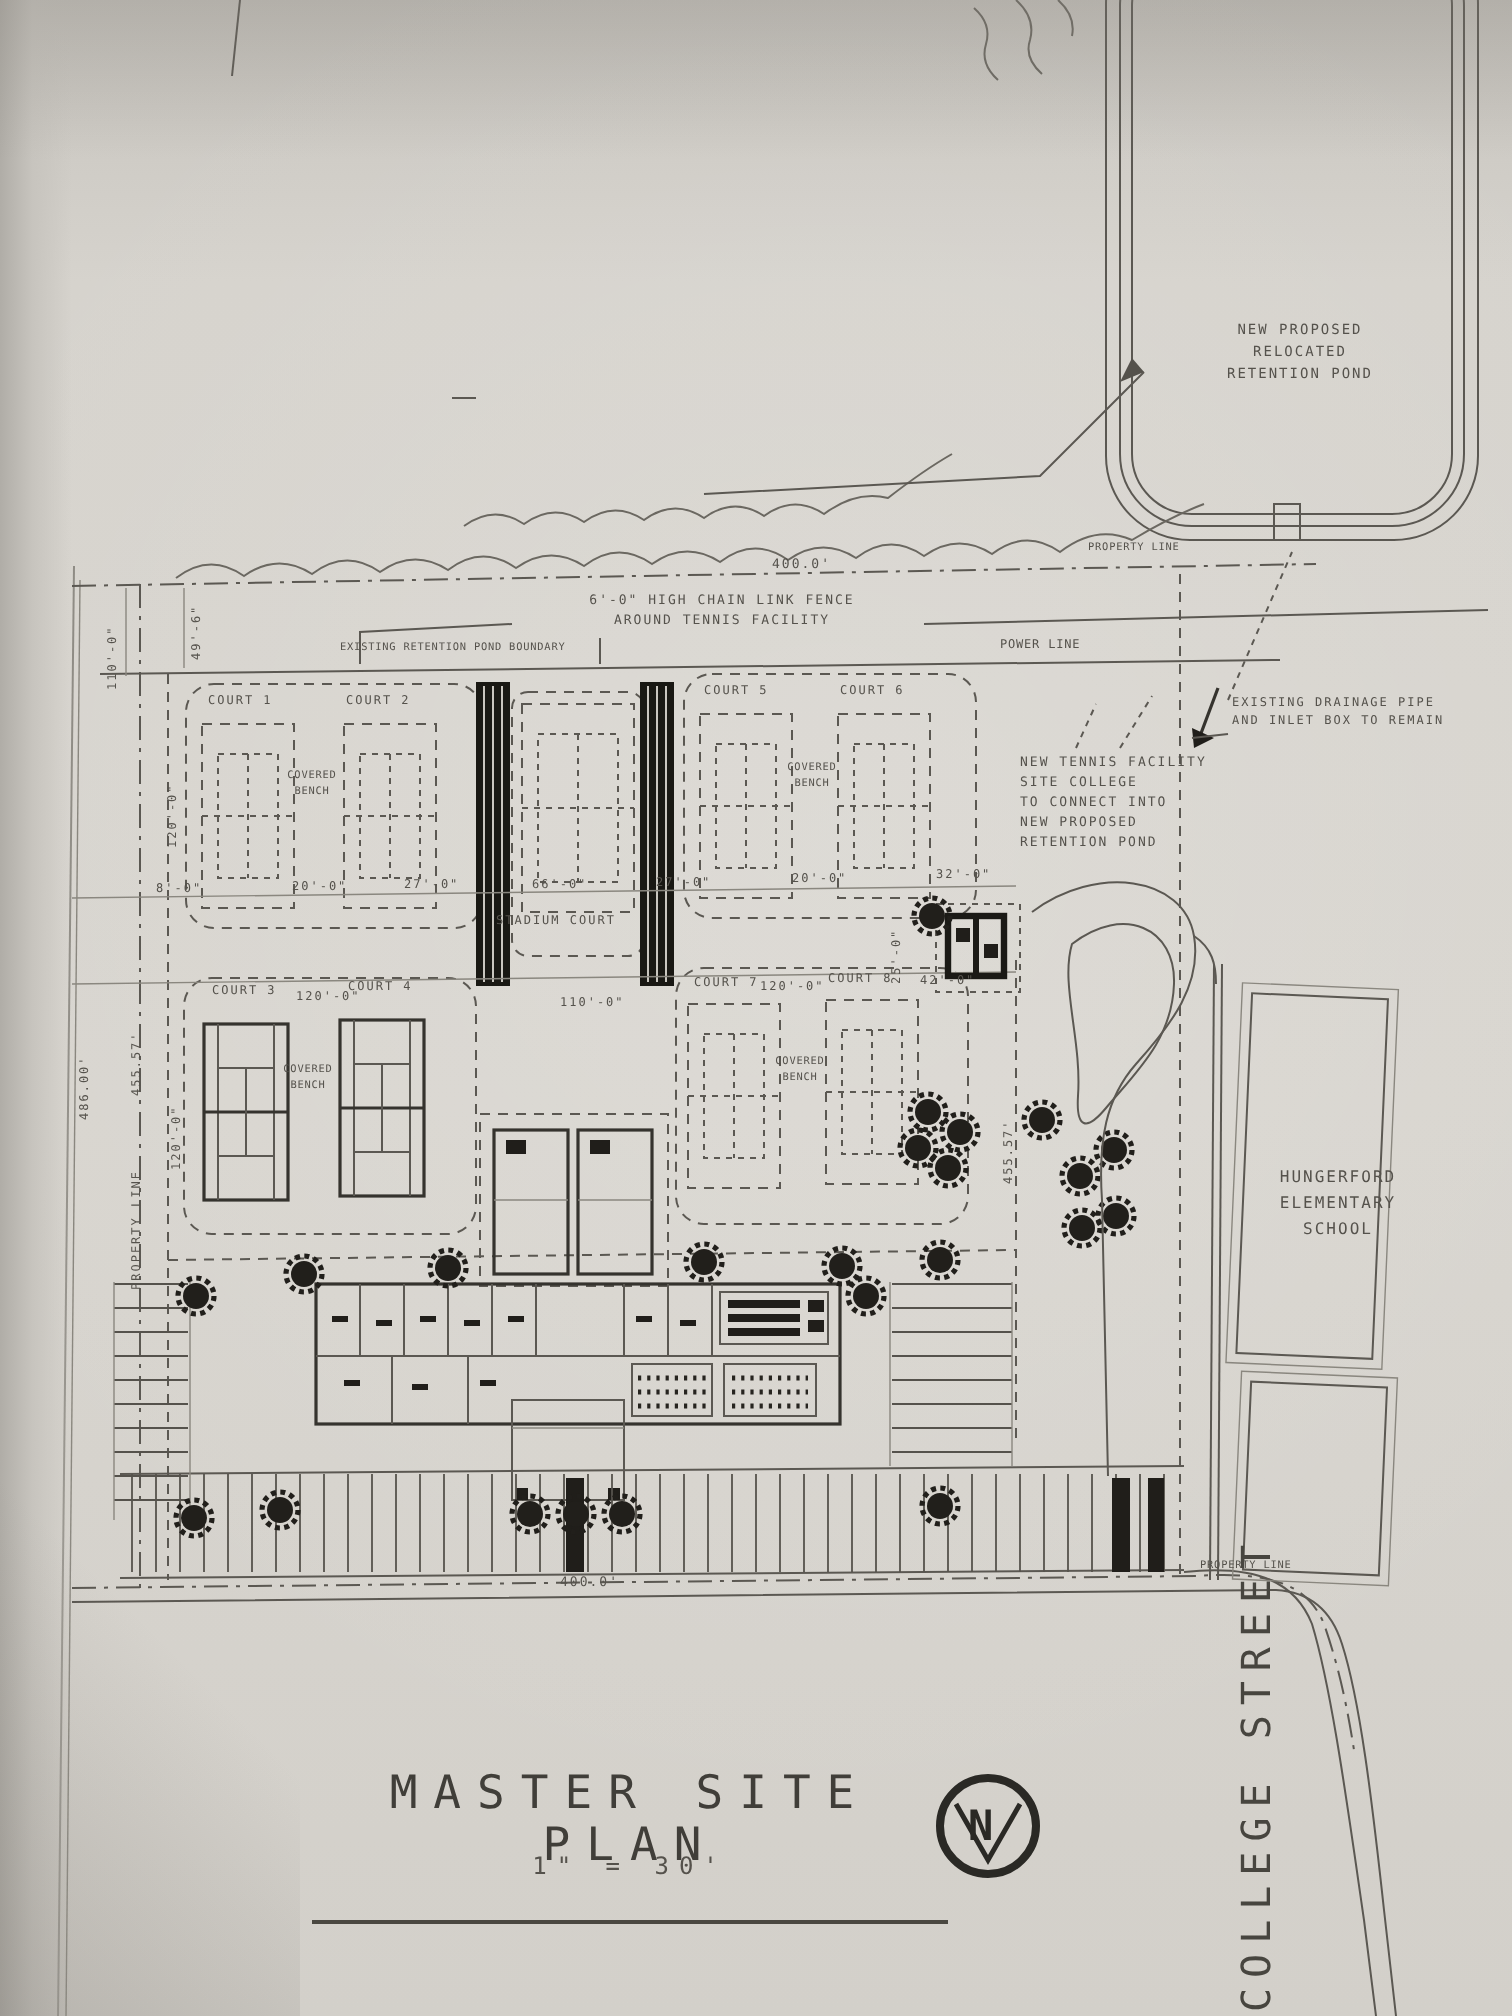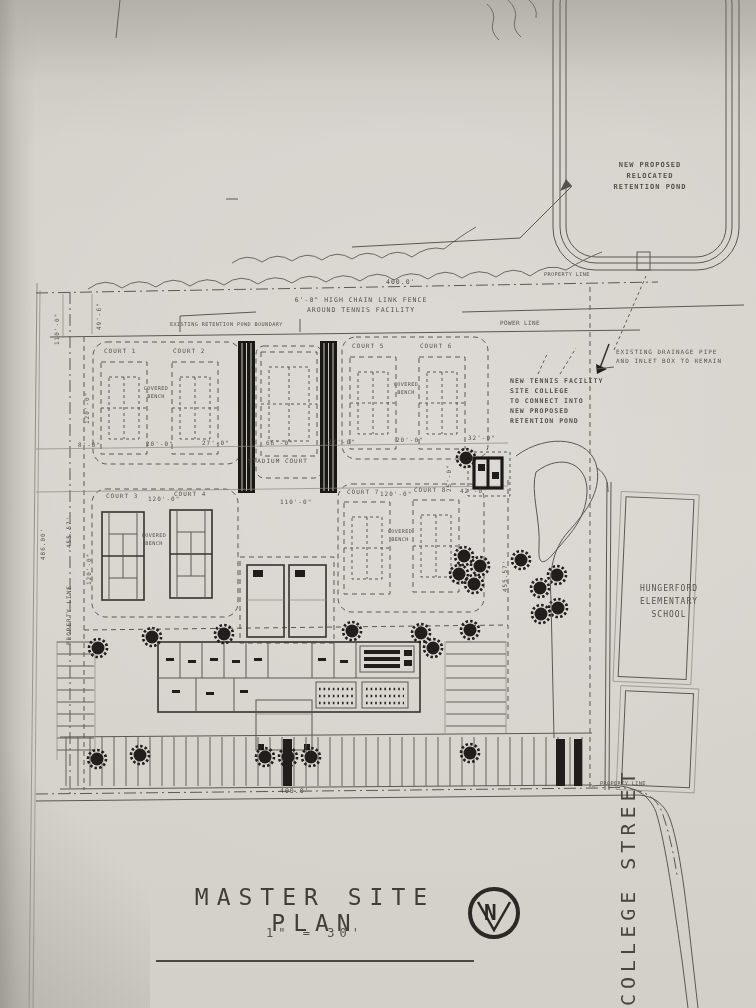--- a/index.html
+++ b/index.html
@@ -18,21 +18,21 @@
   .dash{stroke-dasharray:5 4;}
   .dashf{stroke-dasharray:3 3;}
   .dadot{stroke-dasharray:12 4 2 4;}
   .wav{stroke:#6b6861;}
   .dk{fill:#201e1a;stroke:none;}
   .dots{stroke:#26241f;stroke-width:2.6;stroke-dasharray:1.6 3;}
   .lbl{position:absolute;font-size:6px;letter-spacing:1px;color:#55524c;white-space:pre-line;line-height:1.5;}
   .tiny{font-size:5.2px;letter-spacing:.4px;}
   .c{text-align:center;}
   .rot{transform-origin:0 0;transform:rotate(-90deg);white-space:nowrap;}
-  .note{font-size:7px;line-height:1.55;letter-spacing:1px;font-weight:bold;}
+  .note{font-size:7px;line-height:1.55;letter-spacing:1px;}
   .street{font-size:20px;letter-spacing:5px;color:#47453f;font-family:"DejaVu Sans Mono",monospace;}
   .title{position:absolute;left:156px;top:884px;width:318px;text-align:center;
          font-size:23px;letter-spacing:8px;color:#403e39;
          border-bottom:2px solid #4a4841;padding-bottom:24px;}
   .scalebar{position:absolute;left:156px;top:926px;width:318px;text-align:center;
          font-size:12px;letter-spacing:5px;color:#55524c;}
   .shade-left{position:absolute;left:0;top:0;width:36px;height:100%;
       background:linear-gradient(90deg,#b0ada7 0%,#c7c4be 45%,rgba(214,211,205,0) 100%);}
   .shade-top{position:absolute;left:0;top:0;width:100%;height:80px;
       background:linear-gradient(180deg,rgba(130,126,119,.28),rgba(130,126,119,0));}

